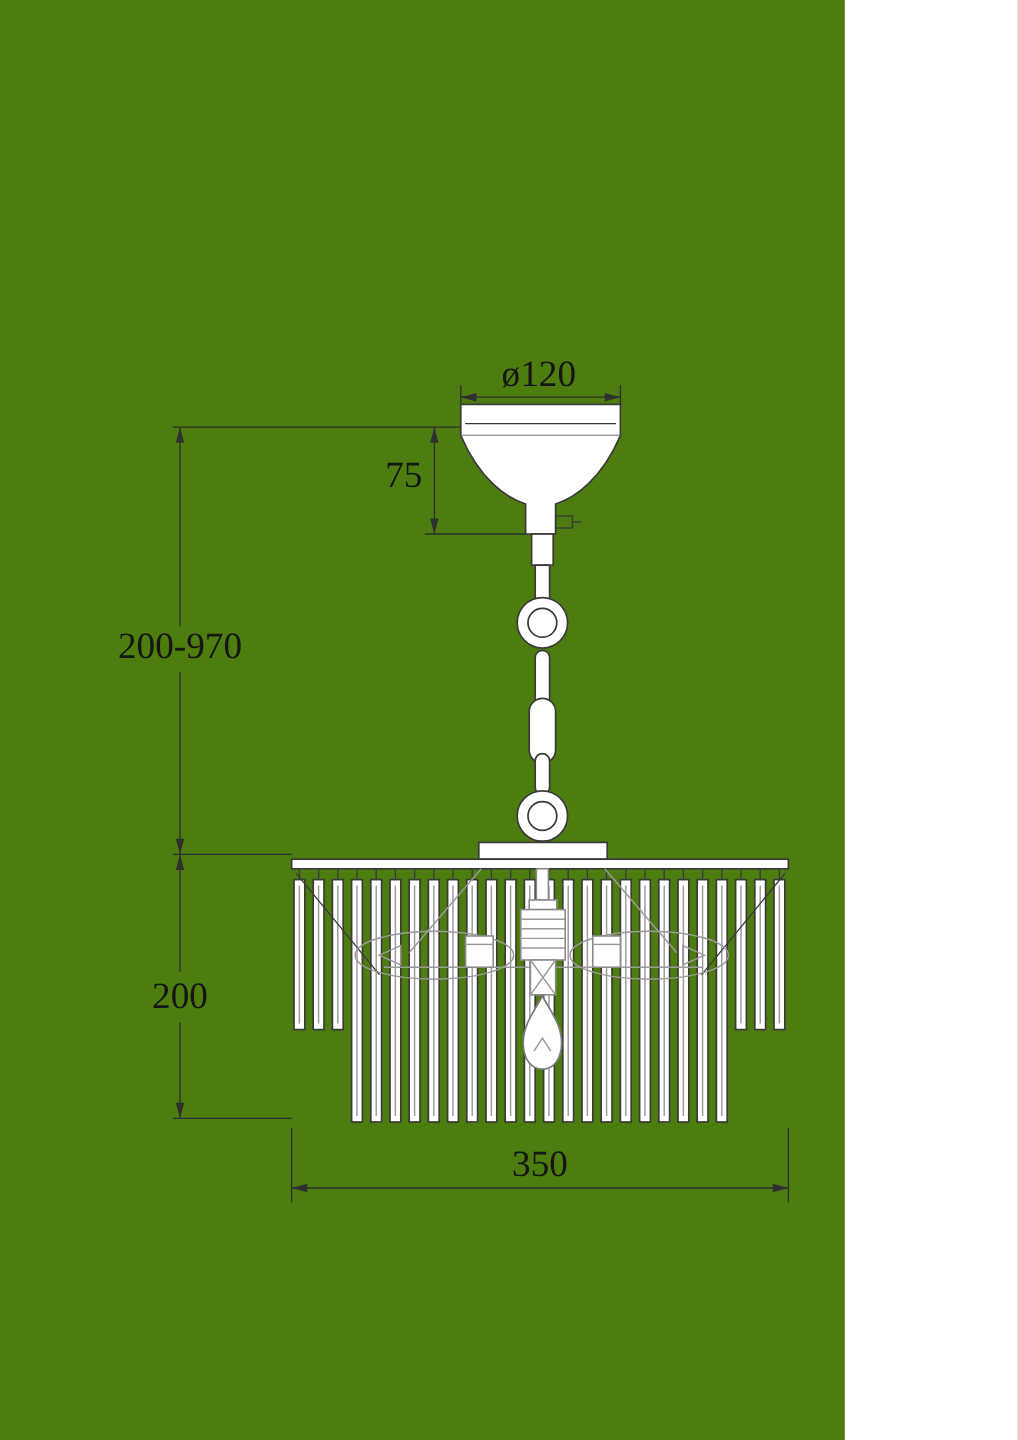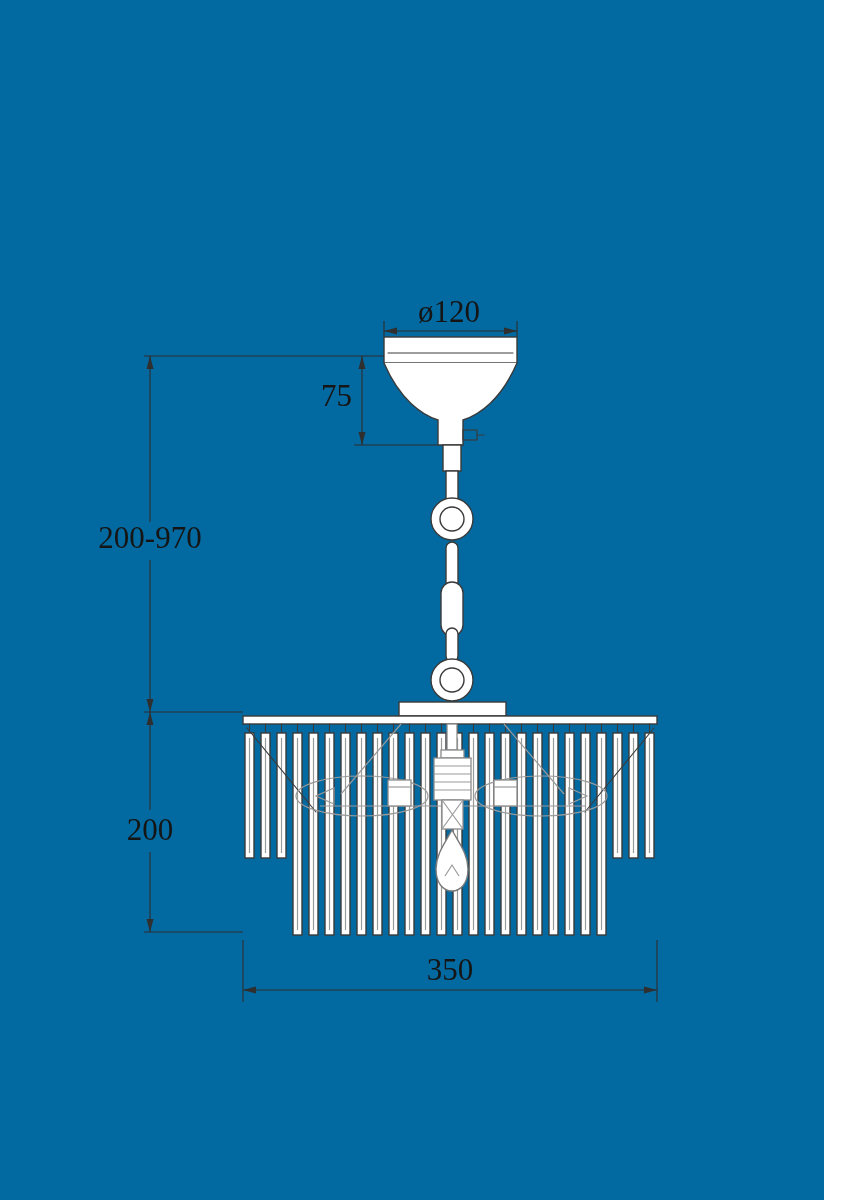--- a/index.html
+++ b/index.html
@@ -1,16 +1,16 @@
 <!DOCTYPE html>
 <html><head>
 <meta charset="utf-8">
 <style>
   html,body{margin:0;padding:0;background:#ffffff;}
-  .stage{position:relative;width:824px;height:1200px;background:#0369a1;overflow:hidden;}
+  .stage{position:relative;width:704px;height:1200px;background:#4d7c0f;overflow:hidden;}
   svg{display:block;}
   .fillwhite{fill:#ffffff;stroke:#3a3a3a;stroke-width:1.4;}
   .thin{fill:none;stroke:#3a3a3a;stroke-width:1.1;stroke-linecap:round;}
   .dim{fill:none;stroke:#2f2f2f;stroke-width:1.1;}
   .arrow{fill:#2f2f2f;stroke:none;}
   .detail{fill:none;stroke:#9a9a9a;stroke-width:1.2;}
   .detail-fill{fill:#ffffff;stroke:#8a8a8a;stroke-width:1.3;}
   .bulb{fill:#ffffff;stroke:#7a7a7a;stroke-width:1.4;}
   .dimtext{font-family:"Liberation Serif",serif;font-size:31px;fill:#151515;}
 </style>

